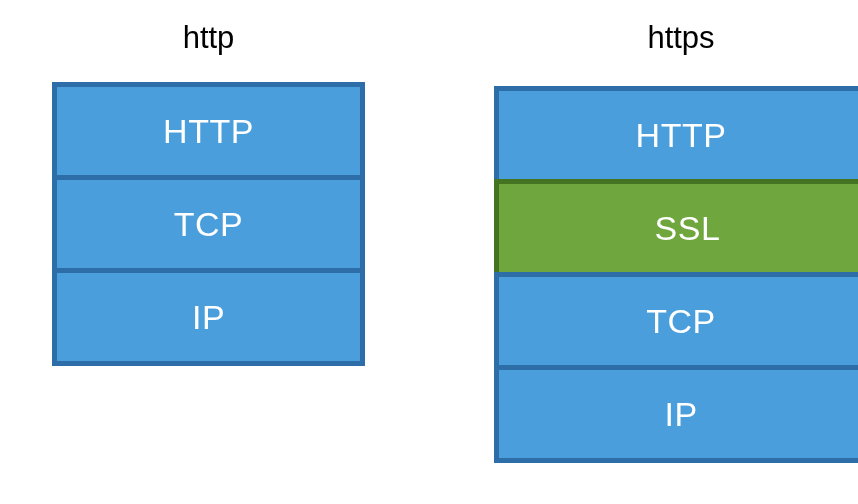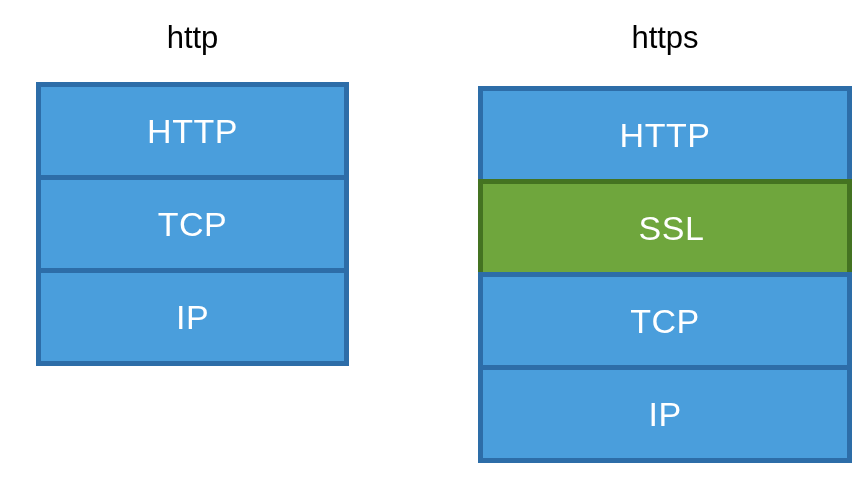--- a/index.html
+++ b/index.html
@@ -10,20 +10,21 @@
   .canvas {
     position: relative;
     width: 858px;
     height: 504px;
     background: #ffffff;
     font-family: "Liberation Sans", sans-serif;
     overflow: hidden;
   }
   .column {
     position: absolute;
+    margin-left: 16px;
   }
   .col-http  { left: 36px;  top: 18px; width: 313px; }
   .col-https { left: 478px; top: 18px; width: 374px; }
   .stack-title {
     text-align: center;
     font-size: 31px;
     line-height: 40px;
     height: 40px;
     color: #000000;
     font-weight: 400;

